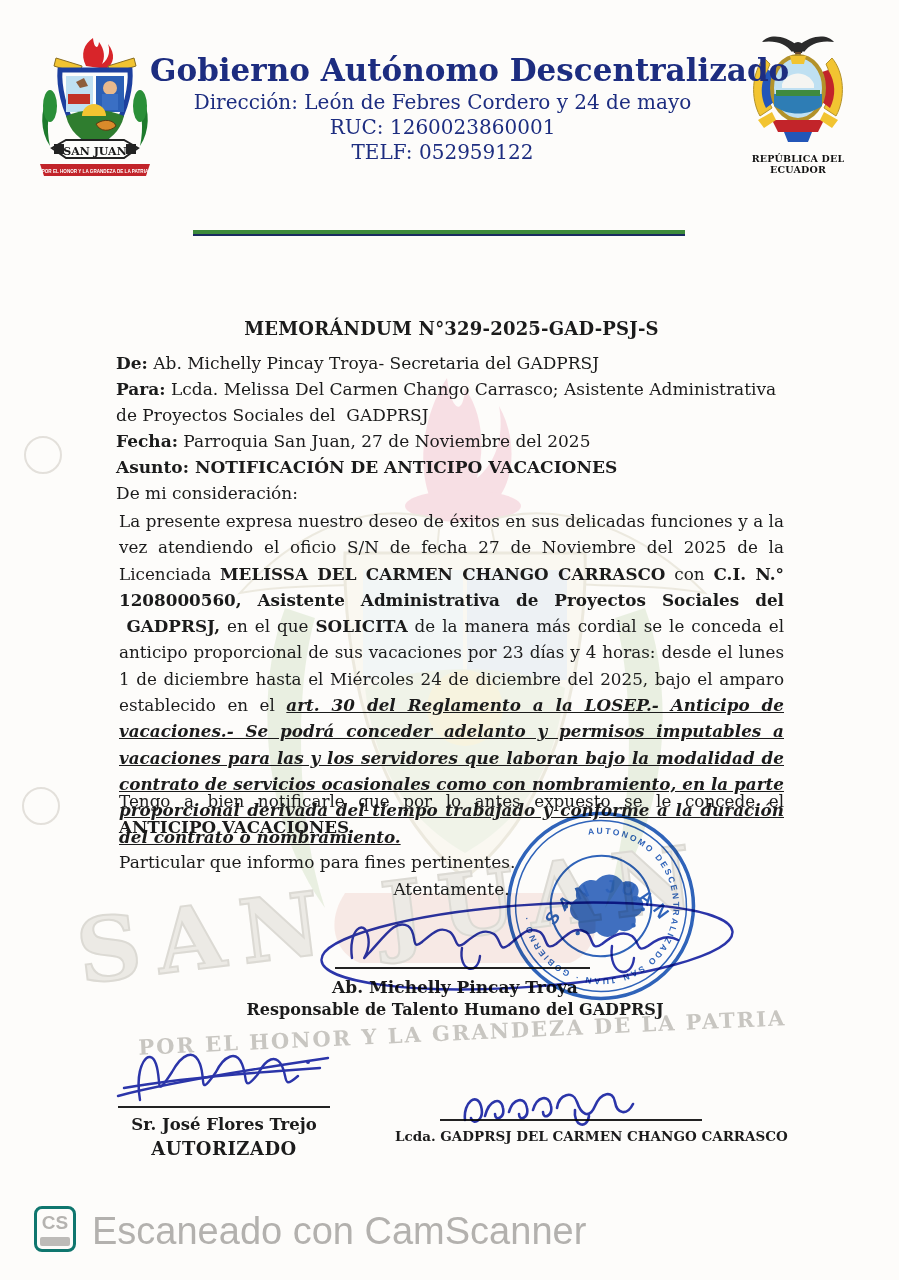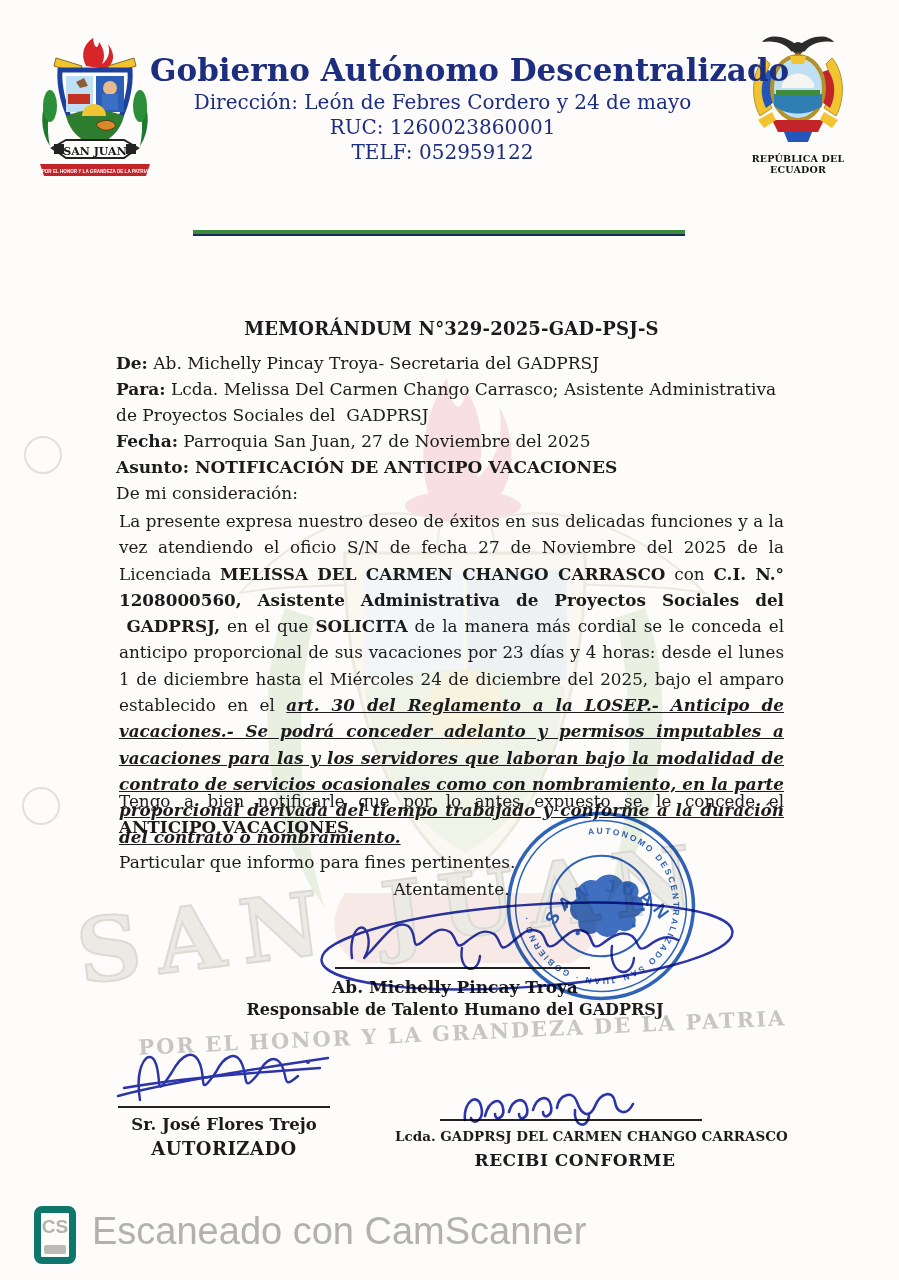--- a/index.html
+++ b/index.html
@@ -63,22 +63,22 @@
   .l2{left:118px;top:1106px;width:212px;}
   .l3{left:440px;top:1119px;width:262px;}
   .sig-name,.sig-role,.sig-label{position:absolute;text-align:center;z-index:2;white-space:nowrap;}
   .n1{left:240px;top:977px;width:430px;font-size:17px;font-weight:bold;}
   .r1{left:240px;top:1000px;width:430px;font-size:16px;font-weight:bold;}
   .n2{left:104px;top:1115px;width:240px;font-size:16.5px;font-weight:bold;}
   .b2{left:104px;top:1138px;width:240px;font-size:18px;font-weight:bold;letter-spacing:.5px;}
   .n3{left:395px;top:1128px;width:360px;font-size:13.5px;font-weight:bold;}
   .b3{left:395px;top:1150px;width:360px;font-size:17px;font-weight:bold;letter-spacing:.5px;}
   
-  .cs-badge{position:absolute;left:34px;top:1206px;width:42px;height:58px;z-index:2;
-    border:7px solid #0f766e;border-radius:8px;box-sizing:border-box;}
+  .cs-badge{position:absolute;left:34px;top:1206px;width:42px;height:46px;z-index:2;
+    border:3px solid #0f766e;border-radius:8px;box-sizing:border-box;}
   .cs-txt{position:absolute;left:0;right:0;top:3px;text-align:center;
     font-family:"Liberation Sans",sans-serif;font-weight:bold;font-size:19px;color:#b5b3b0;}
   .cs-bar{position:absolute;left:3px;right:3px;bottom:3px;height:9px;background:#bdbbb8;border-radius:2px;}
   .cs-text{position:absolute;left:92px;top:1210px;z-index:2;white-space:nowrap;
     font-family:"Liberation Sans",sans-serif;font-size:38px;color:#b3b1ae;}
 </style>
 </head>
 <body>
 
 <div class="page">
@@ -224,21 +224,20 @@
   <div class="sig-label b2">AUTORIZADO</div>
 
   <svg class="sig sig3" viewBox="0 0 185 55">
     <g fill="none" stroke="#2b35ad" stroke-width="2.6" stroke-linecap="round">
       <path d="M10,44 C8,26 22,16 26,30 C30,44 18,50 16,42 M30,40 C34,24 46,20 48,32 C50,42 40,46 40,38 M54,36 C58,22 70,20 72,32 C74,42 64,46 64,38 M78,34 C82,20 94,18 96,30 C98,40 88,44 88,36 M102,32 C104,18 118,14 122,26 C126,38 134,44 140,30 C146,16 158,14 160,26 C162,38 172,40 178,28"></path>
       <path d="M120,34 C118,50 132,54 134,40"></path>
     </g>
   </svg>
   <div class="sigline l3"></div>
   <div class="sig-name n3">Lcda. GADPRSJ DEL CARMEN CHANGO CARRASCO</div>
-  <div class="sig-label b3">RECIBI CONFORME</div>
 
   <div class="cs-badge">
     <span class="cs-txt">CS</span>
     <span class="cs-bar"></span>
   </div>
   <div class="cs-text">Escaneado con CamScanner</div>
 
 </div>
 
 </body></html>

